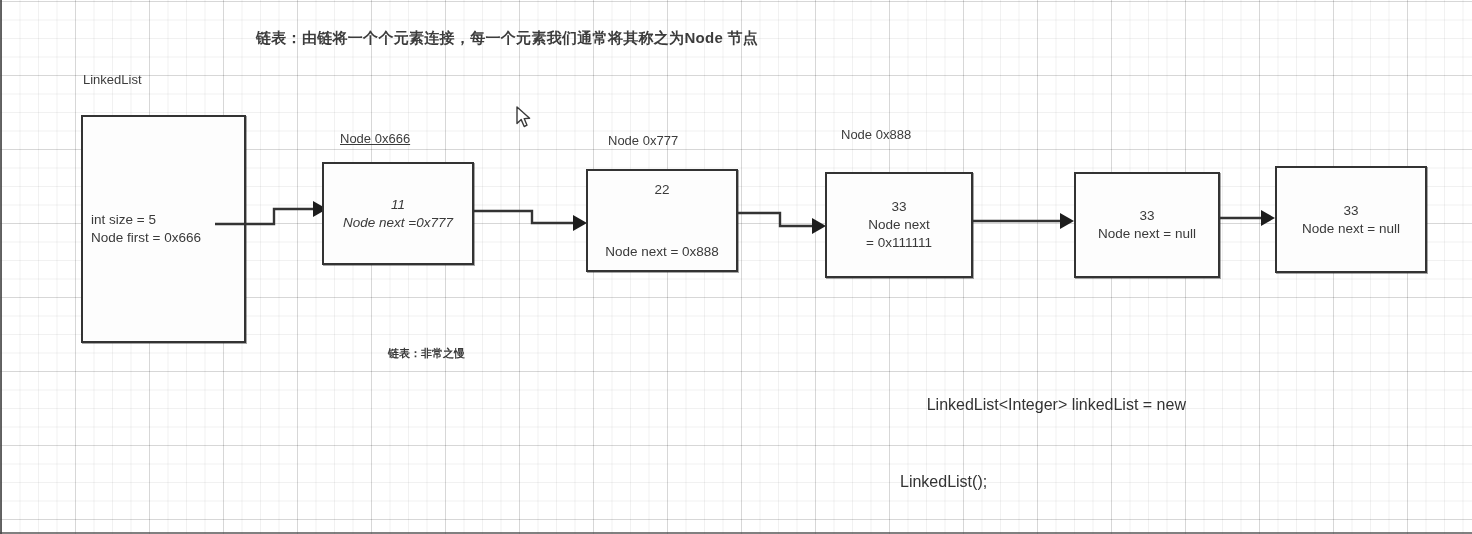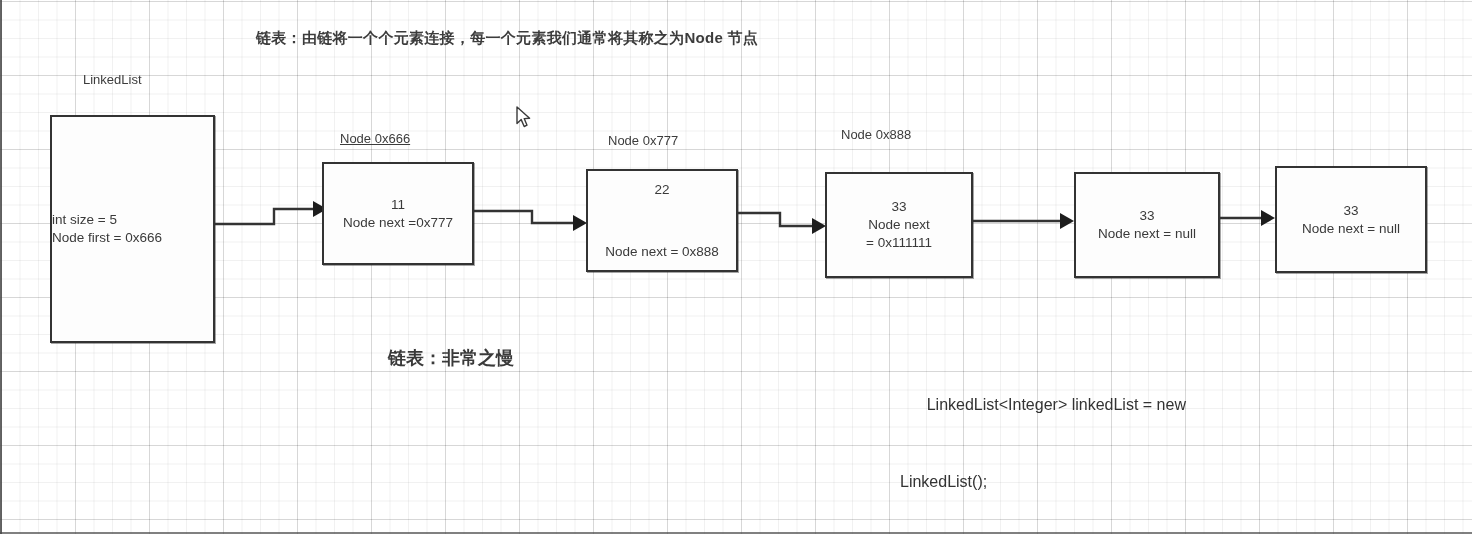--- a/index.html
+++ b/index.html
@@ -65,41 +65,42 @@
     box-shadow: 1px 1px 0 rgba(0,0,0,0.35);
   }
   .box .line {
     font-size: 13.5px;
     line-height: 18px;
     color: #3a3a3a;
     white-space: nowrap;
   }
   .box.left-align {
     align-items: flex-start;
-    padding-left: 0;
+    padding-left: 8px;
+    margin-left: 31px;
   }
   .box.left-align .line {
     text-align: left;
   }
   .box-label {
     position: absolute;
     font-size: 13px;
     color: #3c3c3c;
     white-space: nowrap;
   }
 
   .conn {
     position: absolute;
     pointer-events: none;
   }
   .conn svg { display: block; overflow: visible; }
 
   .note {
     position: absolute;
-    font-size: 18px;
+    font-size: 11px;
     font-weight: 600;
     color: #3a3a3a;
     white-space: nowrap;
   }
 
   .code {
     position: absolute;
     left: 900px;
     top: 341px;
     font-size: 16px;
@@ -134,21 +135,21 @@
   </div>
 
   <div class="conn" style="left:215px; top:196px;">
     <svg width="112" height="40" viewBox="0 0 112 40">
       <polyline points="0,28 59,28 59,13 98,13" fill="none" stroke="#333333" stroke-width="2.4"></polyline>
       <polygon points="98,5 112,13 98,21" fill="#1d1d1d"></polygon>
     </svg>
   </div>
 
   <div class="box-label" style="left:340px; top:131px;text-decoration:underline;">Node  0x666</div>
-  <div class="box" style="left:322px; top:162px; width:152px; height:103px;">
+  <div class="box" style="left:322px; top:162px; width:152px; height:103px;font-style:italic;">
     <div class="line">11</div>
     <div class="line">Node next =0x777</div>
   </div>
 
   <div class="conn" style="left:474px; top:196px;">
     <svg width="113" height="40" viewBox="0 0 113 40">
       <polyline points="0,15 58,15 58,27 99,27" fill="none" stroke="#333333" stroke-width="2.4"></polyline>
       <polygon points="99,19 113,27 99,35" fill="#1d1d1d"></polygon>
     </svg>
   </div>

